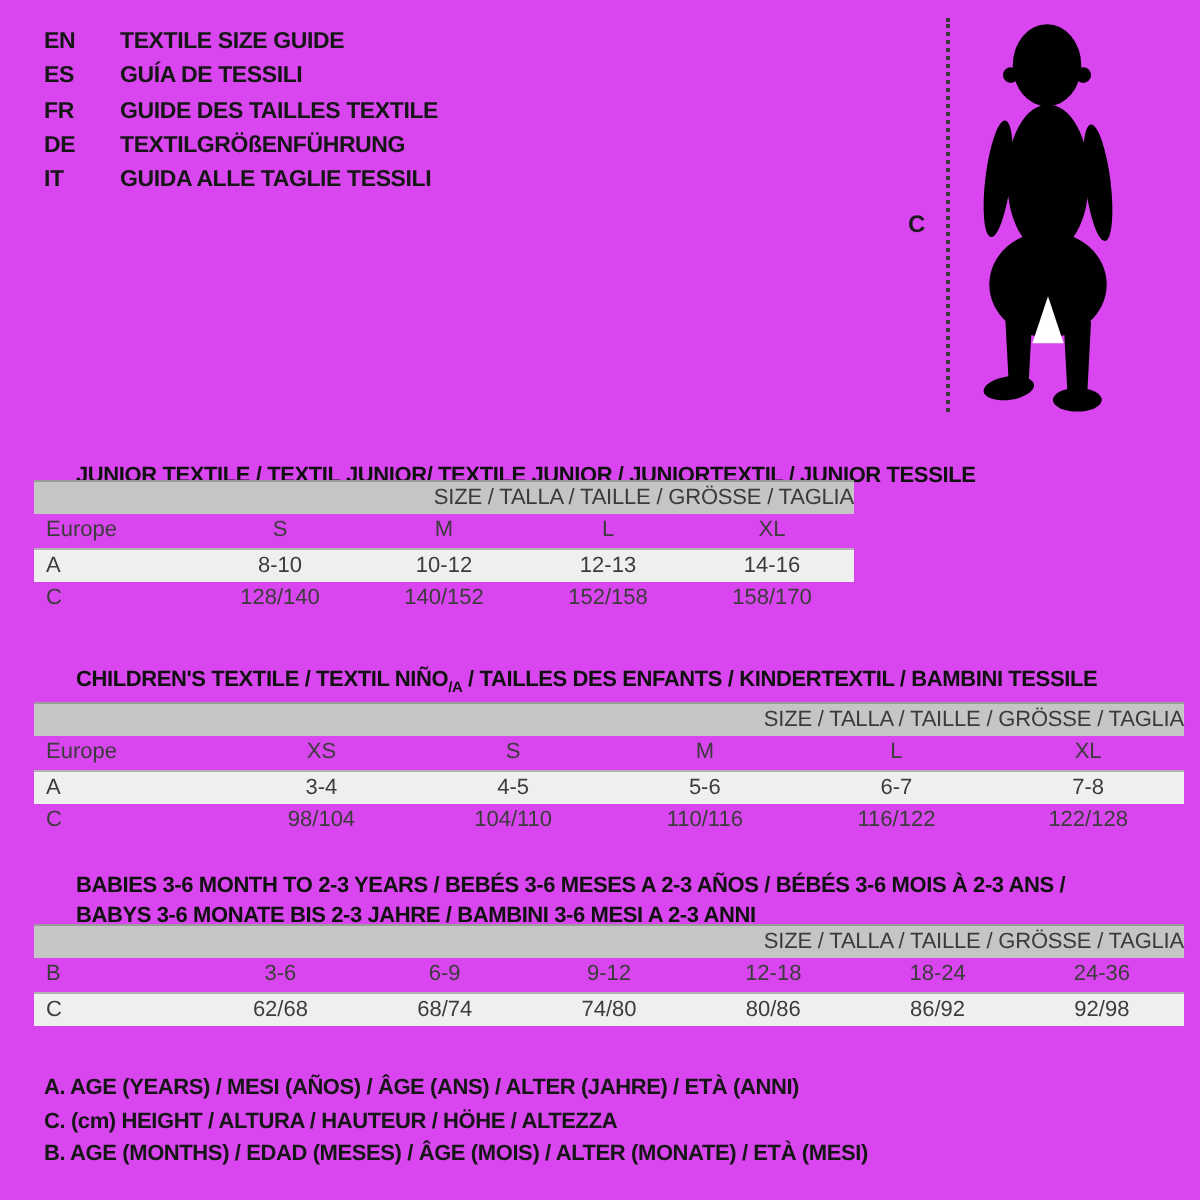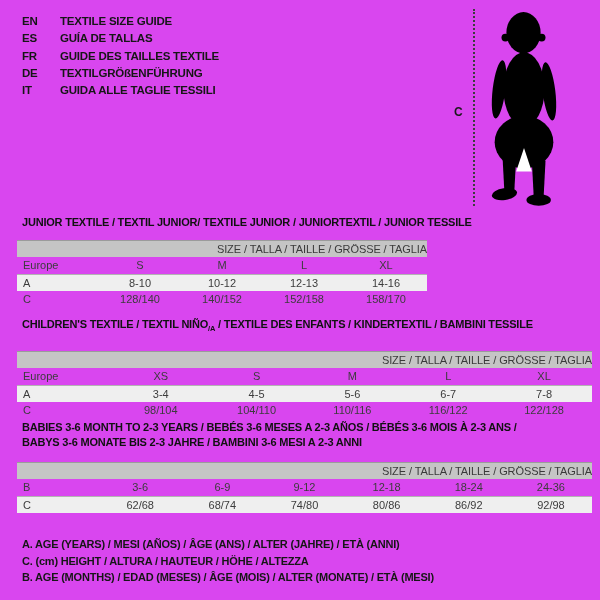--- a/index.html
+++ b/index.html
@@ -16,21 +16,21 @@
 
   
   .figure{position:absolute;left:0;top:0;width:600px;height:215px;}
   .dotted-line{position:absolute;left:473px;top:9px;height:197px;width:0;
                border-left:2.5px dotted #3c3c3c;}
   .figure-label{position:absolute;left:454px;top:105px;font-size:12px;
                 font-weight:700;color:#1a1a1a;}
   .baby-svg{position:absolute;left:479px;top:7px;}
 
   
-  .tbl-title{position:absolute;left:22px;margin:0;font-size:11px;font-weight:700;
+  .tbl-title{position:absolute;left:22px;margin:16px;font-size:11px;font-weight:700;
              color:#111;letter-spacing:-0.2px;white-space:nowrap;}
   .tbl-title sub{font-size:7.5px;}
   .tbl-title .tline{display:block;line-height:15px;}
   table.size-table{position:absolute;left:17px;border-collapse:collapse;
                    table-layout:fixed;font-size:11px;color:#3c3c3c;}
   th.size-bar{background:#c5c5c5;border-top:1px solid #9b9b9b;
               font-weight:400;text-align:right;color:#3a3a3a;
               height:16px;padding:0 0 0 6px;font-size:11px;letter-spacing:-0.1px;}
   td{height:16.5px;padding:0;text-align:center;font-weight:400;white-space:nowrap;}
   td.lbl{text-align:left;padding-left:6px;}
@@ -50,21 +50,21 @@
 
 <div class="page">
 
   <div class="lang-list">
     <div class="lang-row">
       <span class="lang-code">EN</span>
       <span class="lang-title">TEXTILE SIZE GUIDE</span>
     </div>
     <div class="lang-row">
       <span class="lang-code">ES</span>
-      <span class="lang-title">GUÍA DE TALLAS</span>
+      <span class="lang-title">GUÍA DE TESSILI</span>
     </div>
     <div class="lang-row">
       <span class="lang-code">FR</span>
       <span class="lang-title">GUIDE DES TAILLES TEXTILE</span>
     </div>
     <div class="lang-row">
       <span class="lang-code">DE</span>
       <span class="lang-title">TEXTILGRÖßENFÜHRUNG</span>
     </div>
     <div class="lang-row">
@@ -119,21 +119,21 @@
       <tr>
         <td class="lbl">C</td>
         <td>128/140</td>
         <td>140/152</td>
         <td>152/158</td>
         <td>158/170</td>
       </tr>
     </tbody>
   </table>
 
-  <h2 class="tbl-title" style="top:318px"><span>CHILDREN'S TEXTILE / TEXTIL NIÑO</span><sub>/A</sub><span> / TEXTILE DES ENFANTS / KINDERTEXTIL / BAMBINI TESSILE</span></h2>
+  <h2 class="tbl-title" style="top:318px"><span>CHILDREN'S TEXTILE / TEXTIL NIÑO</span><sub>/A</sub><span> / TAILLES DES ENFANTS / KINDERTEXTIL / BAMBINI TESSILE</span></h2>
   <table class="size-table t2" style="top:351px">
     <thead>
       <tr>
           <th class="size-bar" colspan="6">SIZE / TALLA / TAILLE / GRÖSSE / TAGLIA</th>
         </tr>
     </thead>
     <tbody>
       <tr class="first-row">
         <td class="lbl">Europe</td>
         <td>XS</td>

